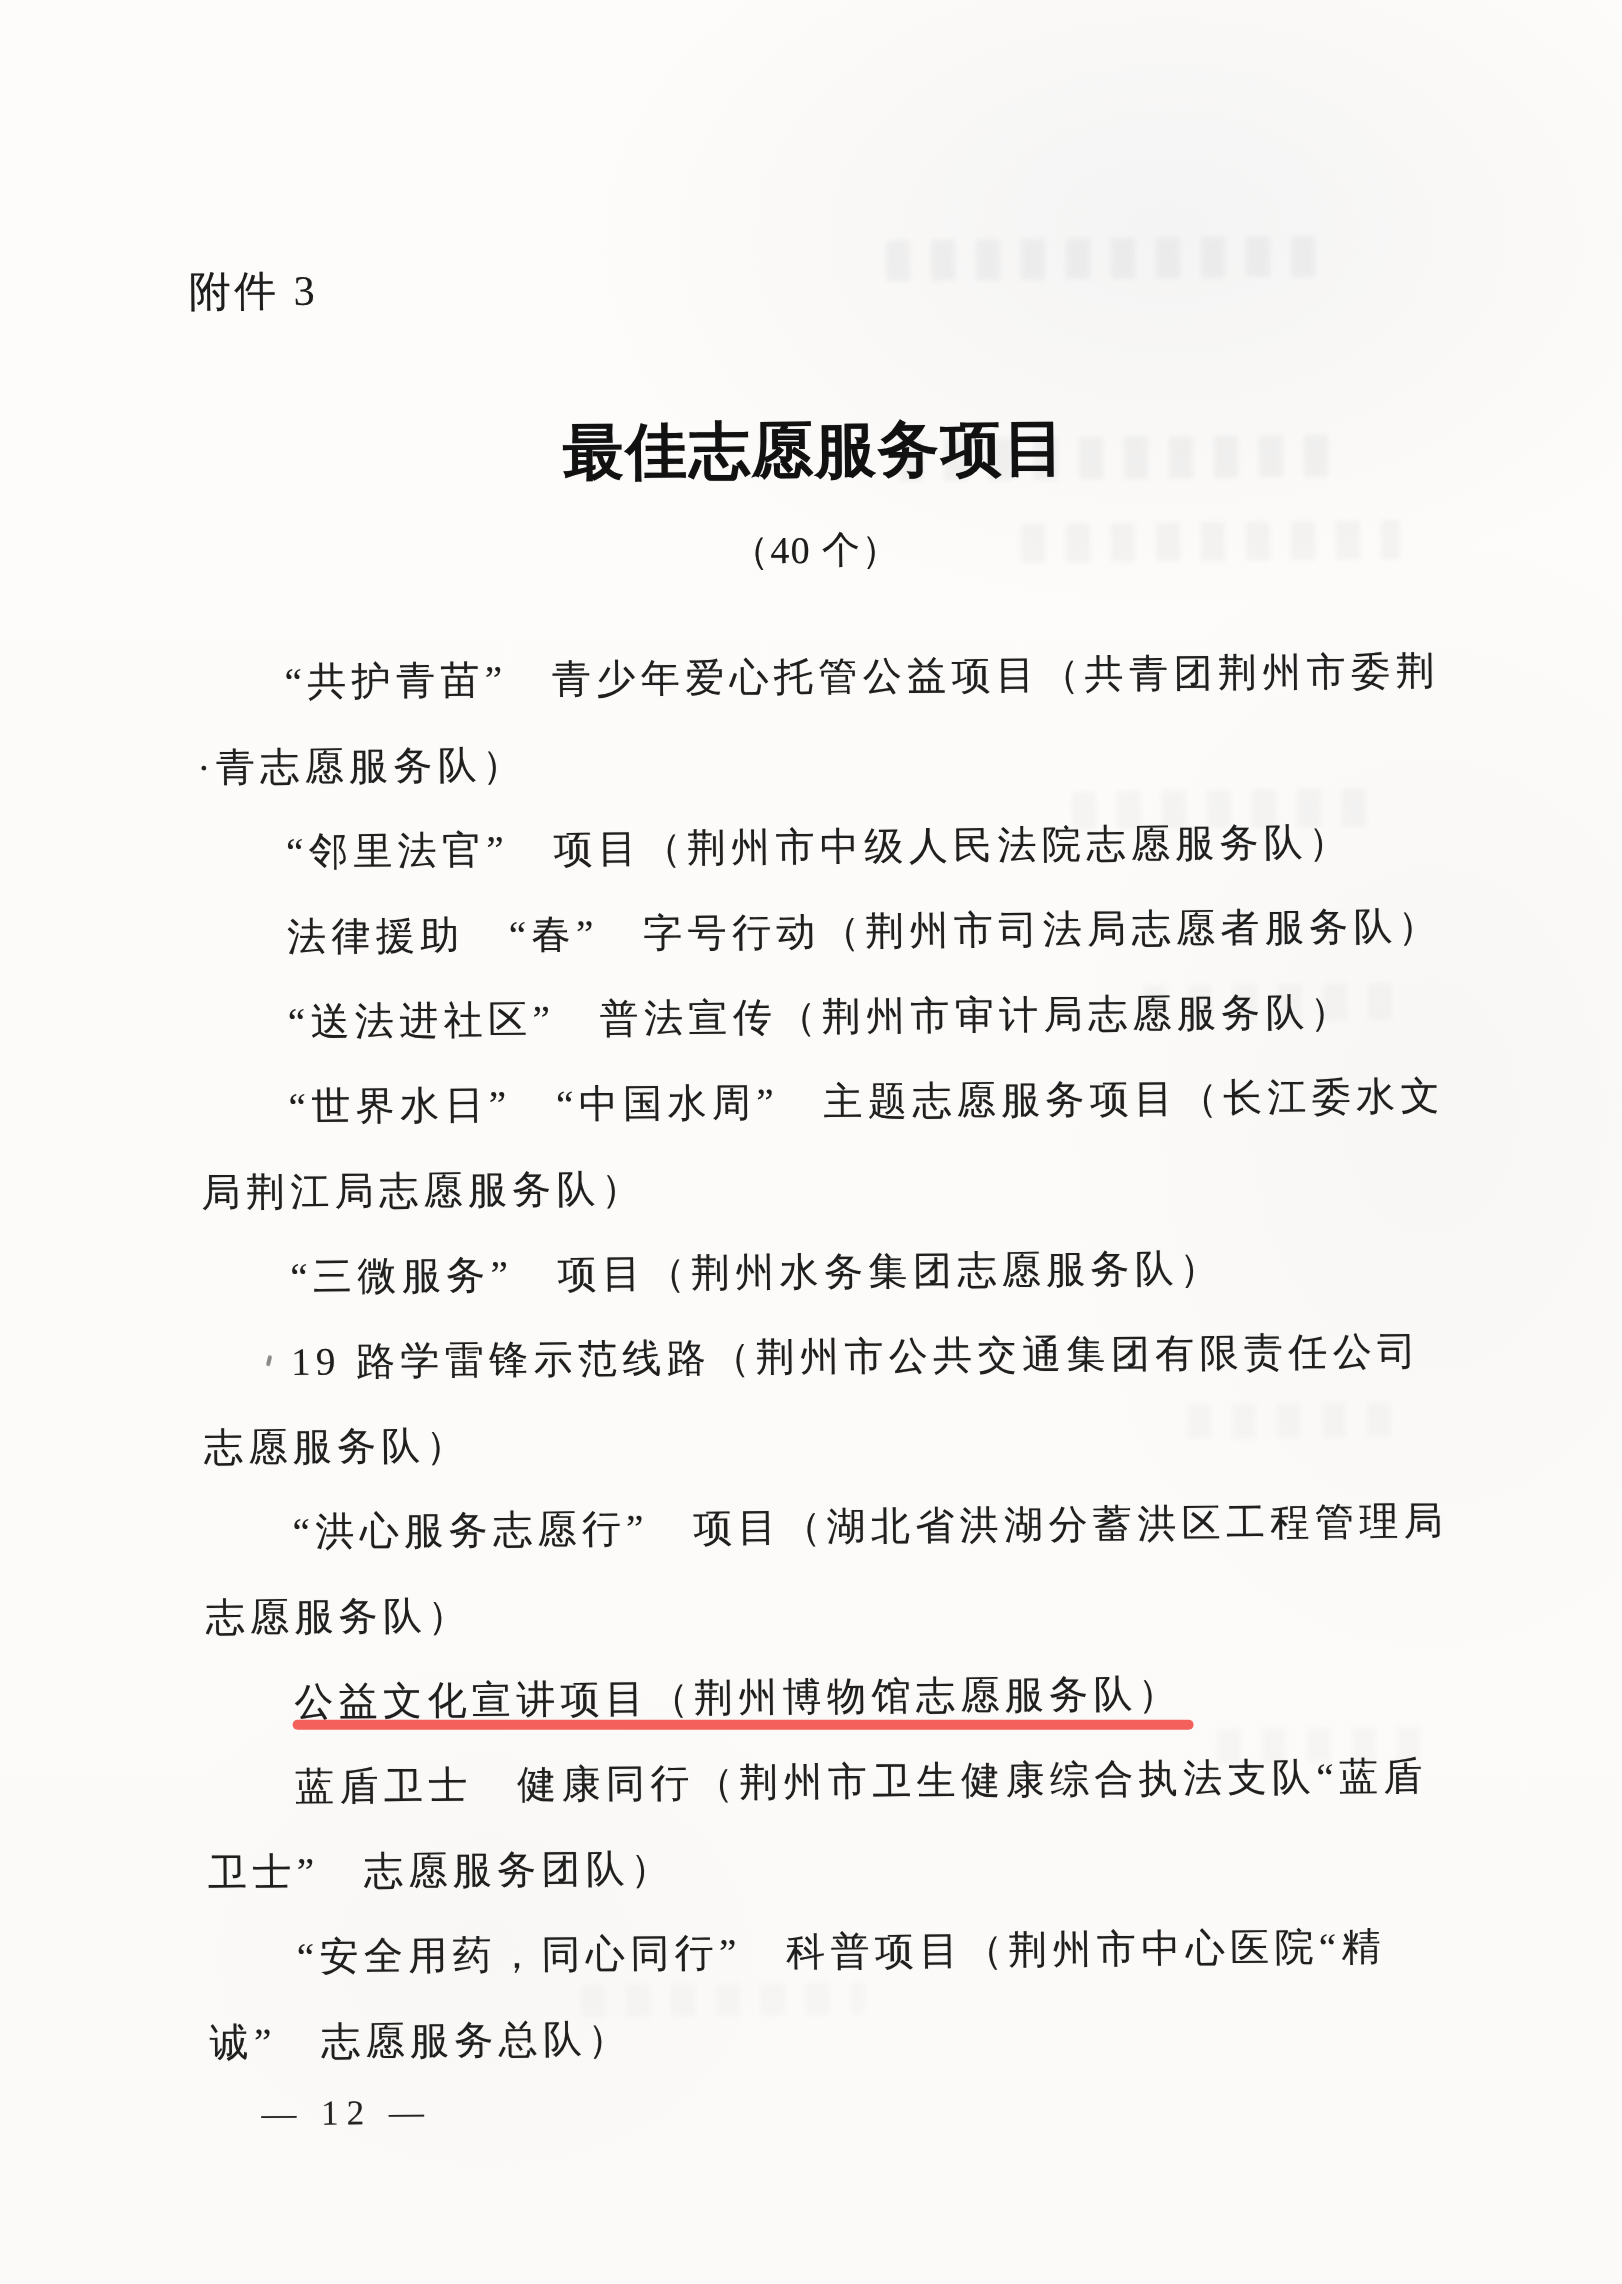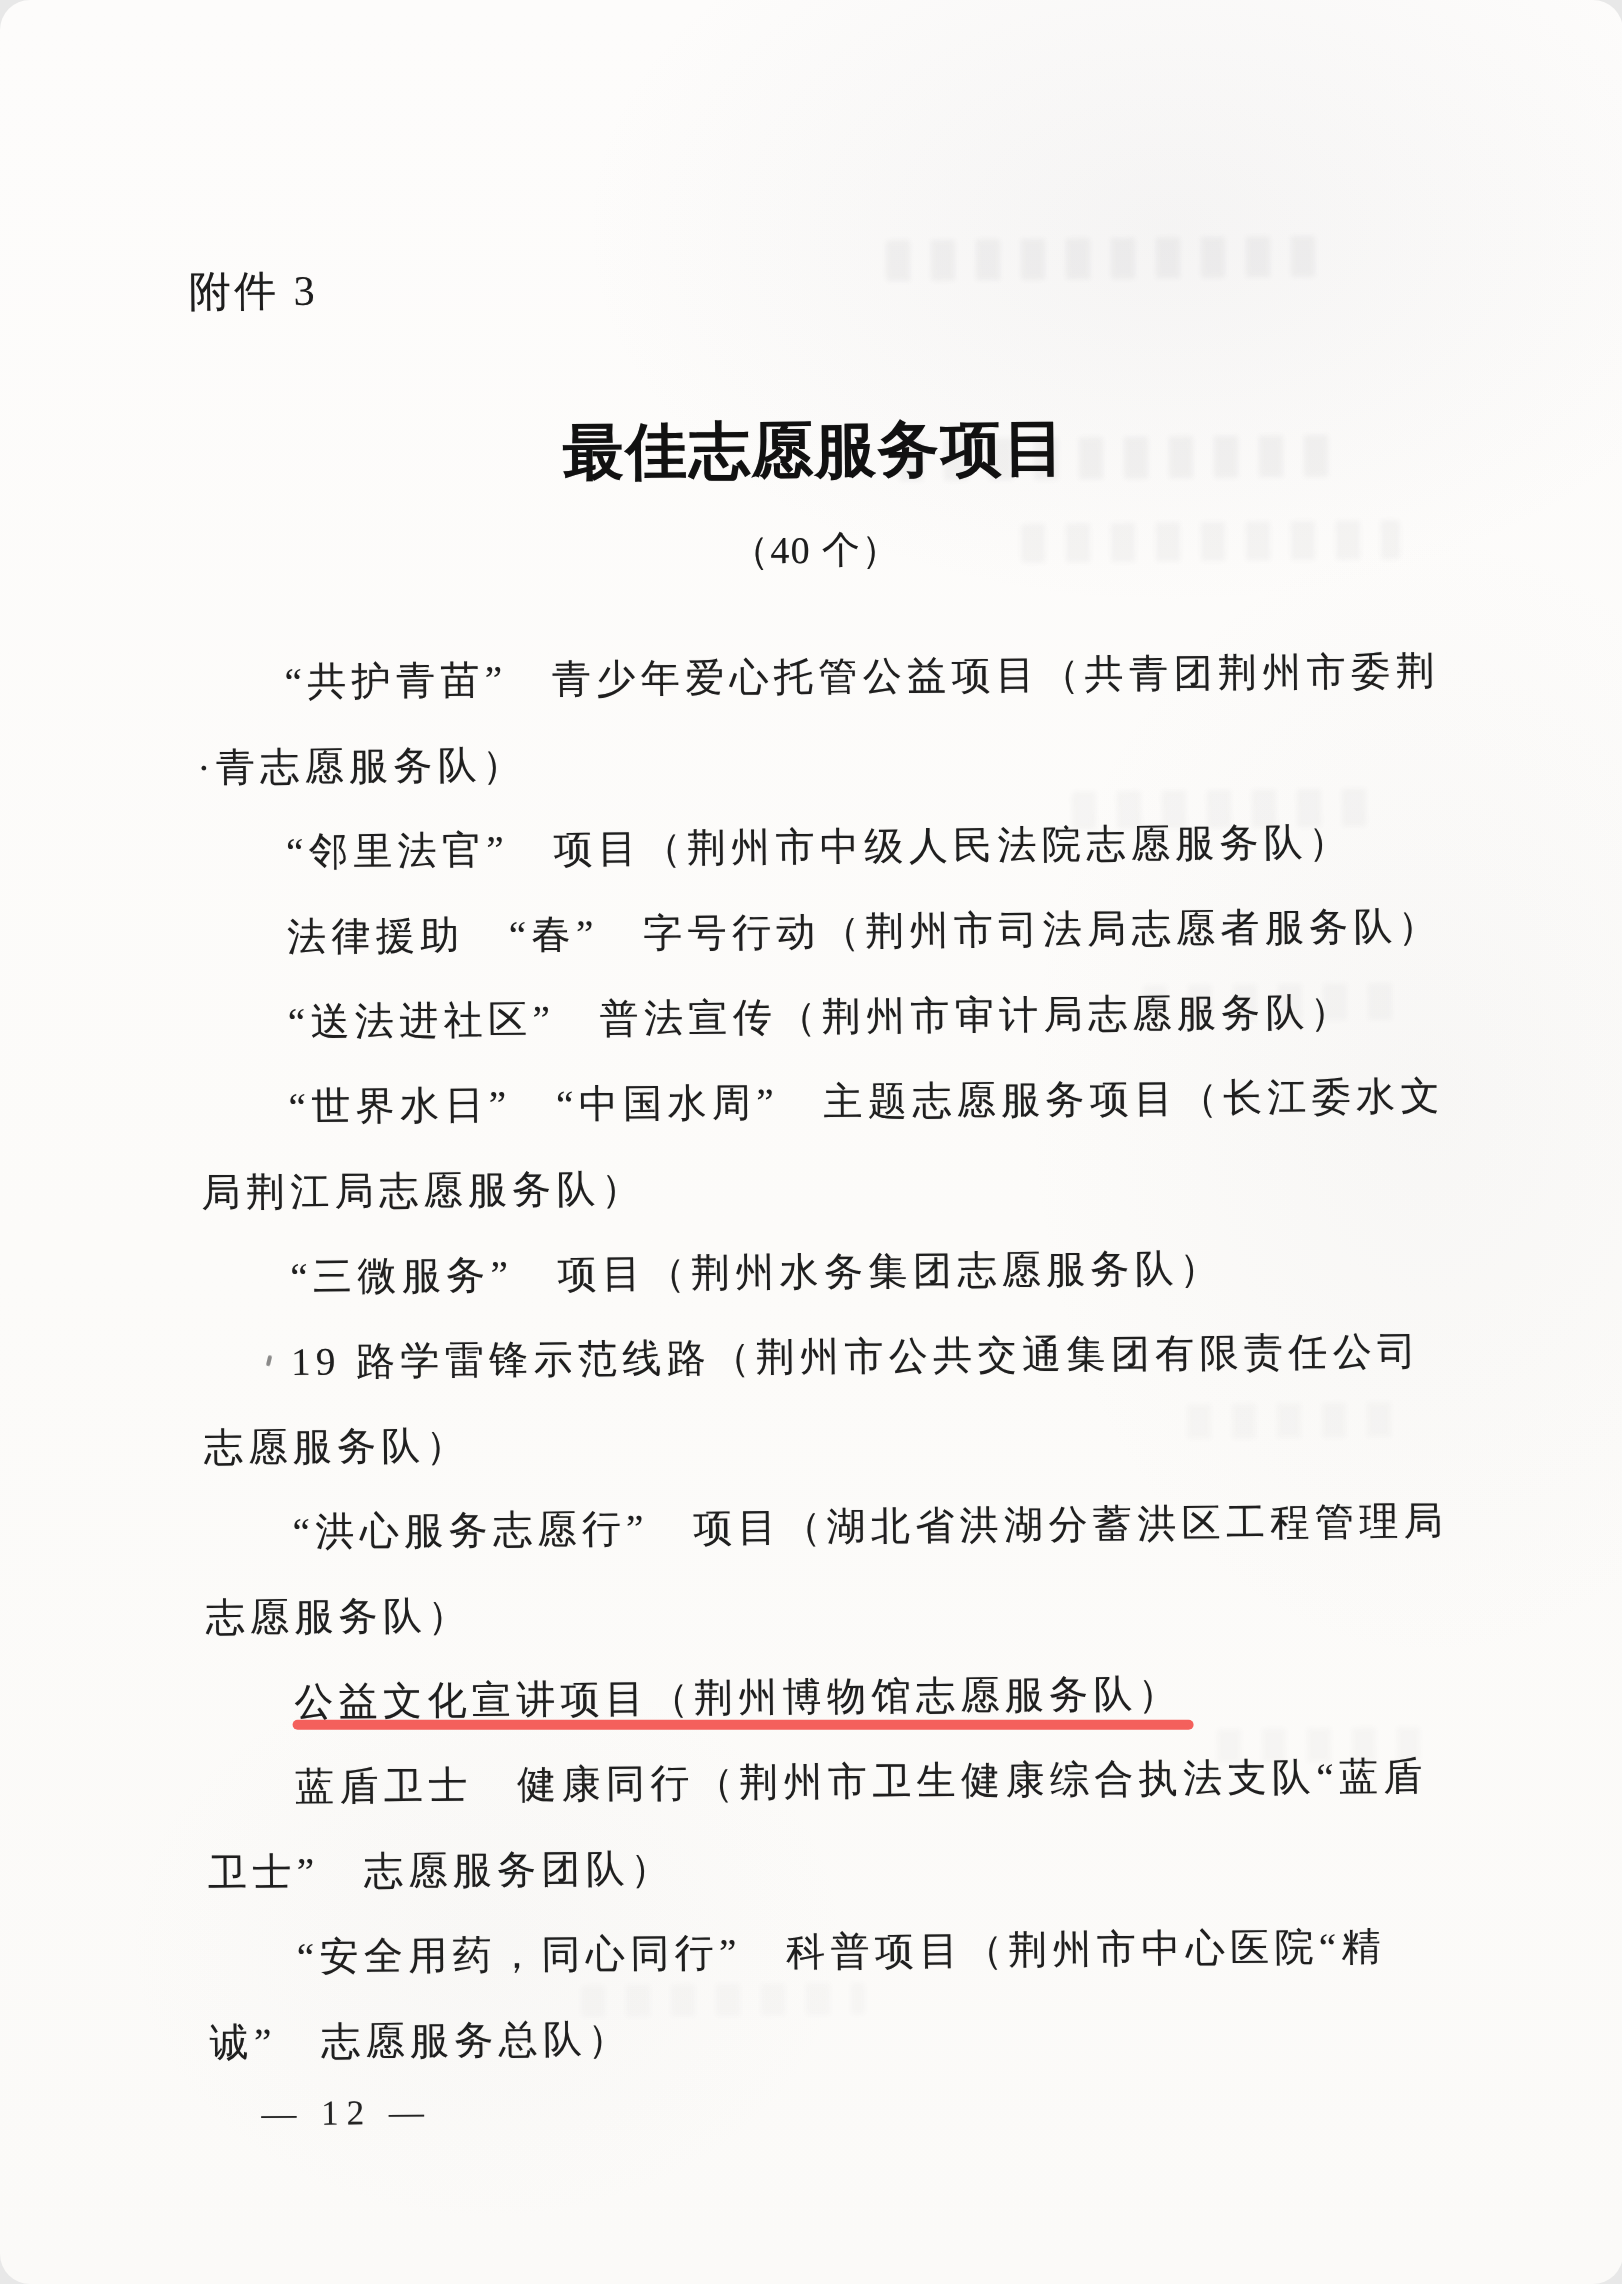--- a/index.html
+++ b/index.html
@@ -13,21 +13,20 @@
     height: 2284px;
     margin: 0 auto;
     overflow: hidden;
     background:
       radial-gradient(947px 609px at 72% 10%, rgba(175,175,182,0.10), transparent 62%),
       radial-gradient(676px 947px at 88% 48%, rgba(185,185,190,0.07), transparent 60%),
       radial-gradient(609px 473px at 30% 85%, rgba(190,190,195,0.05), transparent 60%),
       linear-gradient(180deg, #fdfcfb 0%, #fcfbf9 55%, #fbfaf8 100%);
     font-family: "Liberation Serif", "DejaVu Serif", serif;
     color: #222;
-    border-radius: 30px;
   }
   
   .ghost {
     position: absolute;
     filter: blur(2.7px);
     background: repeating-linear-gradient(90deg,
       rgba(95,95,102,0.85) 0 24px, transparent 24px 45px);
     border-radius: 4px;
     transform: rotate(-0.6deg);
     pointer-events: none;

